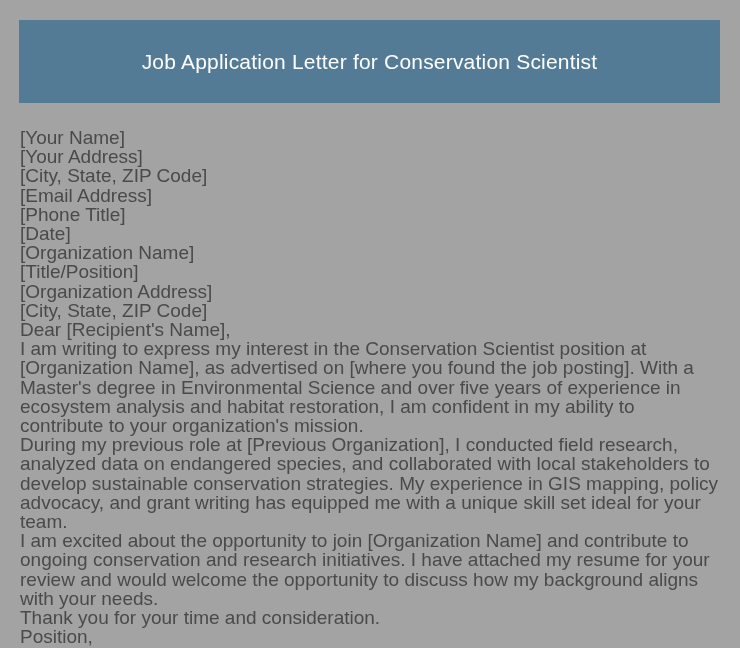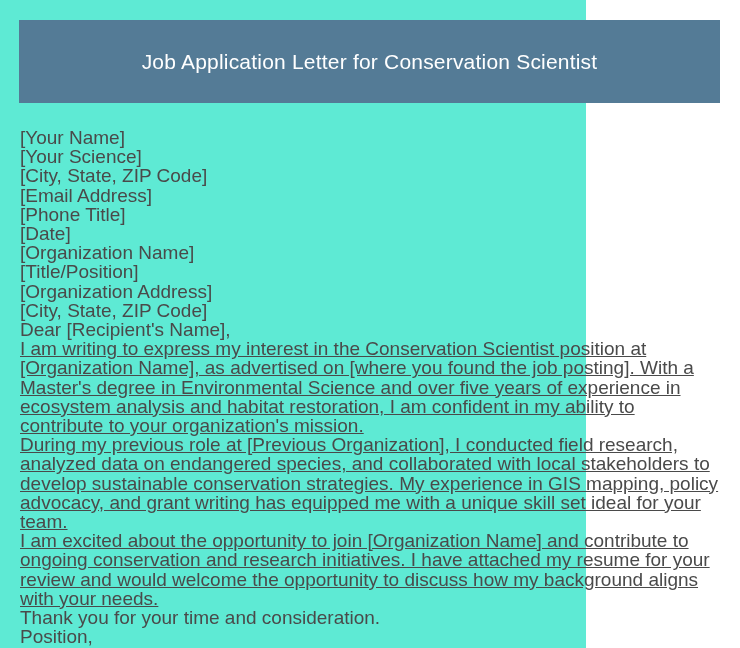--- a/index.html
+++ b/index.html
@@ -9,23 +9,23 @@
   }
   body {
     width: 740px;
     height: 648px;
     background: #ffffff;
     font-family: "Liberation Sans", sans-serif;
     overflow: hidden;
   }
   .page {
     position: relative;
-    width: 586px;
+    width: 740px;
     height: 648px;
-    background: #5eead4;
+    background: #a3a3a3;
   }
   .letter-header {
     position: absolute;
     left: 19px;
     top: 20px;
     width: 701px;
     height: 83px;
     background: #547b96;
     display: flex;
     align-items: center;
@@ -56,37 +56,36 @@
     margin: 0;
     padding: 0;
     white-space: pre-wrap;
     color: #4a4a4a;
   }
   .letter-block {
     margin: 0;
     padding: 0;
     color: #4a4a4a;
     text-align: left;
-    text-decoration: underline;
   }
 </style>
 </head>
 <body>
 
 <div class="page">
 
   <div class="letter-header">
     <h1 class="letter-title">Job Application Letter for Conservation Scientist</h1>
   </div>
 
   <div class="letter-body">
 
     <div>
       <div class="letter-line">[Your Name]</div>
-      <div class="letter-line">[Your Science]</div>
+      <div class="letter-line">[Your Address]</div>
       <div class="letter-line">[City, State, ZIP Code]</div>
       <div class="letter-line">[Email Address]</div>
       <div class="letter-line">[Phone Title]</div>
       <div class="letter-line">[Date]</div>
     </div>
 
     <div>
       <div class="letter-line">[Organization Name]</div>
       <div class="letter-line">[Title/Position]</div>
       <div class="letter-line">[Organization Address]</div>

